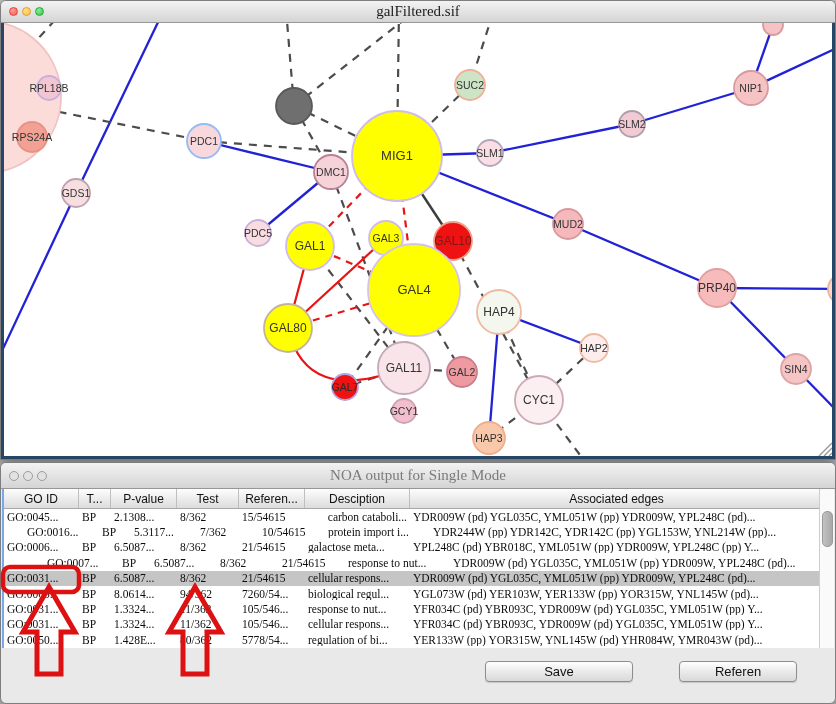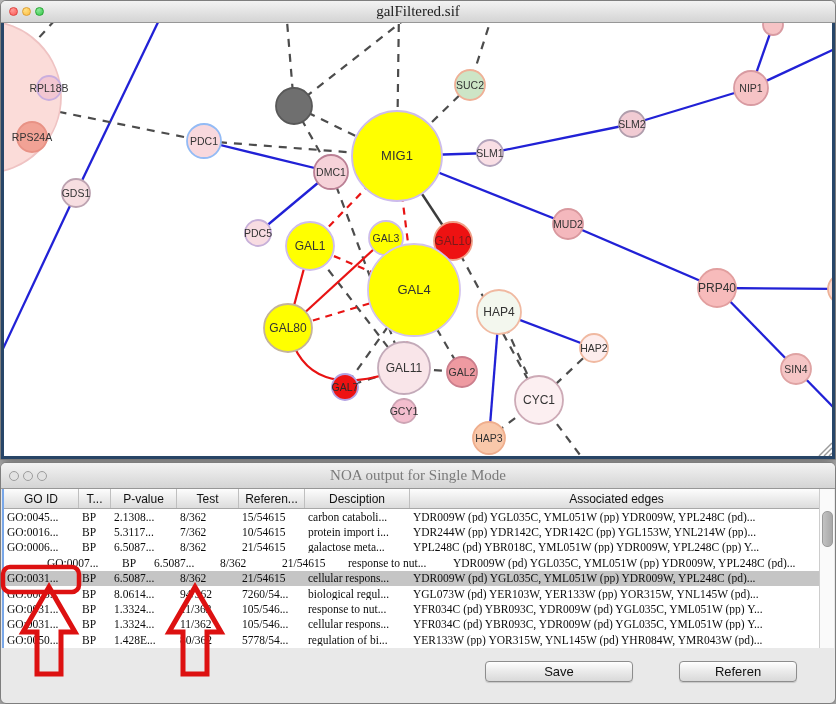--- a/index.html
+++ b/index.html
@@ -197,25 +197,25 @@
         <div class="hcell" style="width: 105px;">Desciption</div>
         <div class="hcell" style="width: 414px;">Associated edges</div>
       </div>
     <div id="tbody">
         <div class="trow">
           <div class="tcell" style="width: 75px;">GO:0045...</div>
           <div class="tcell" style="width: 32px;">BP</div>
           <div class="tcell" style="width: 66px;">2.1308...</div>
           <div class="tcell" style="width: 62px;">8/362</div>
           <div class="tcell" style="width: 66px;">15/54615</div>
-          <div class="tcell" style="width: 105px;">carbon cataboli...</div>
+          <div class="tcell" style="width: 105px; text-align: right;">carbon cataboli...</div>
           <div class="tcell" style="width: 414px;">YDR009W (pd) YGL035C, YML051W (pp) YDR009W, YPL248C (pd)...</div>
         </div>
         <div class="trow">
-          <div class="tcell" style="width: 75px;">GO:0016...</div>
+          <div class="tcell" style="width: 75px; margin-left: 20px;">GO:0016...</div>
           <div class="tcell" style="width: 32px;">BP</div>
           <div class="tcell" style="width: 66px;">5.3117...</div>
           <div class="tcell" style="width: 62px;">7/362</div>
           <div class="tcell" style="width: 66px;">10/54615</div>
           <div class="tcell" style="width: 105px;">protein import i...</div>
           <div class="tcell" style="width: 414px;">YDR244W (pp) YDR142C, YDR142C (pp) YGL153W, YNL214W (pp)...</div>
         </div>
         <div class="trow">
           <div class="tcell" style="width: 75px;">GO:0006...</div>
           <div class="tcell" style="width: 32px;">BP</div>

